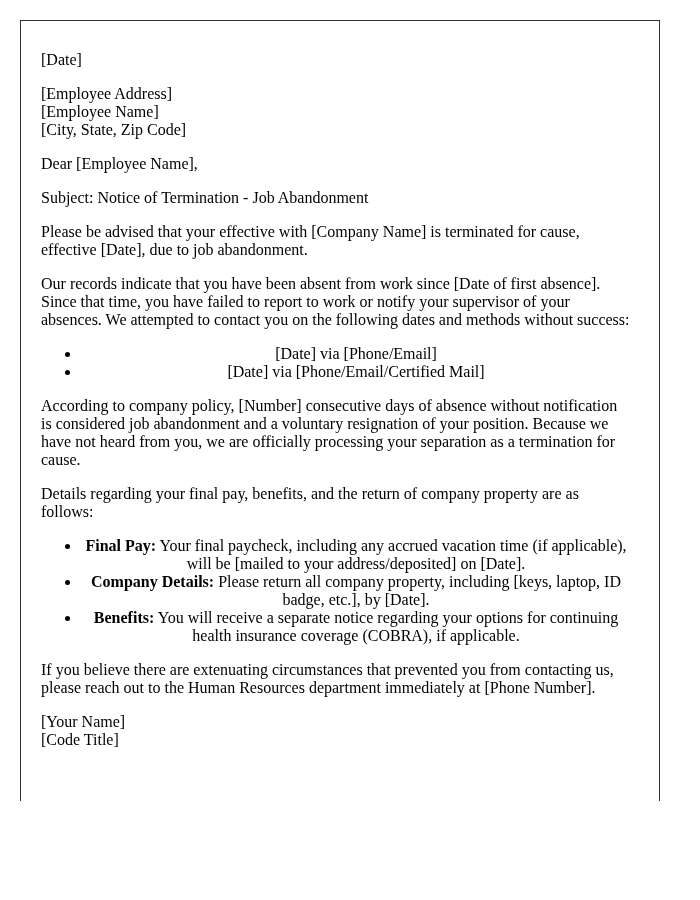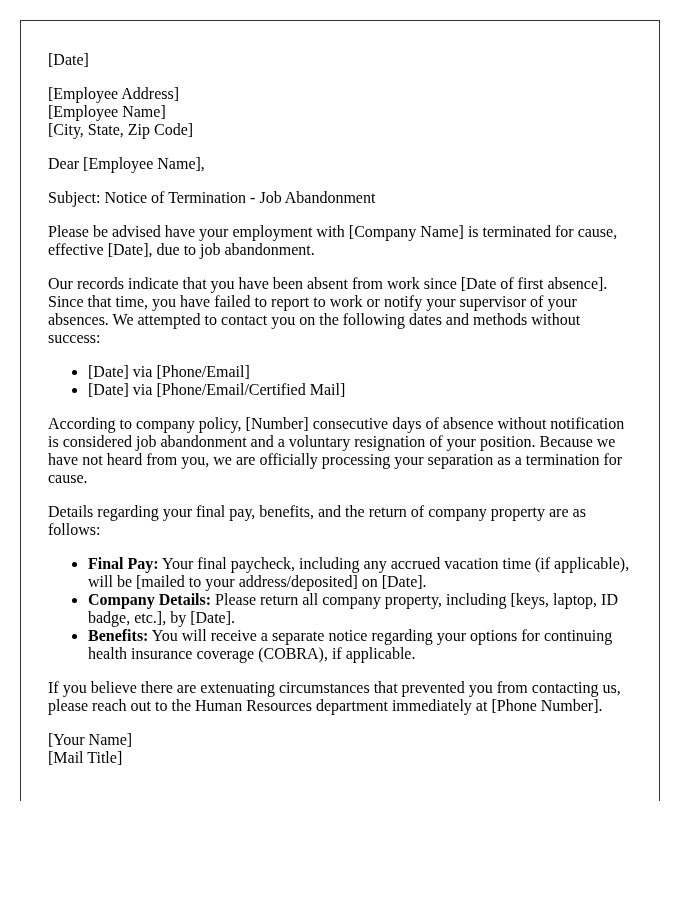--- a/index.html
+++ b/index.html
@@ -20,29 +20,30 @@
       position: absolute;
       left: 20px;
       top: 20px;
       width: 640px;
       height: 781px;
       border-top: 1px solid #333333;
       border-left: 1px solid #333333;
       border-right: 1px solid #333333;
       border-bottom: none;
       box-sizing: border-box;
-      padding: 30px 28px 0 27px;
+      padding: 30px 28px 0 20px;
       overflow: hidden;
     }
     p {
       margin: 0 0 16px 0;
     }
     ul {
       margin: 4px 0 16px 0;
       padding-left: 40px;
+      text-align: center;
     }
     li {
       margin: 0;
     }
     .address-line {
       display: block;
     }
     strong {
       font-weight: bold;
       font-family: Liberation Serif, serif;
@@ -58,21 +59,21 @@
   <p>
     <span class="address-line">[Employee Address]</span>
     <span class="address-line">[Employee Name]</span>
     <span class="address-line">[City, State, Zip Code]</span>
   </p>
 
   <p>Dear [Employee Name],</p>
 
   <p>Subject: Notice of Termination - Job Abandonment</p>
 
-  <p>Please be advised have your employment with [Company Name] is terminated for cause, effective [Date], due to job abandonment.</p>
+  <p>Please be advised that your effective with [Company Name] is terminated for cause, effective [Date], due to job abandonment.</p>
 
   <p>Our records indicate that you have been absent from work since [Date of first absence]. Since that time, you have failed to report to work or notify your supervisor of your absences. We attempted to contact you on the following dates and methods without success:</p>
 
   <ul>
     <li>[Date] via [Phone/Email]</li>
     <li>[Date] via [Phone/Email/Certified Mail]</li>
   </ul>
 
   <p>According to company policy, [Number] consecutive days of absence without notification is considered job abandonment and a voluntary resignation of your position. Because we have not heard from you, we are officially processing your separation as a termination for cause.</p>
 
@@ -82,16 +83,16 @@
     <li><strong>Final Pay:</strong><span> Your final paycheck, including any accrued vacation time (if applicable), will be [mailed to your address/deposited] on [Date].</span></li>
     <li><strong>Company Details:</strong><span> Please return all company property, including [keys, laptop, ID badge, etc.], by [Date].</span></li>
     <li><strong>Benefits:</strong><span> You will receive a separate notice regarding your options for continuing health insurance coverage (COBRA), if applicable.</span></li>
   </ul>
 
   <p>If you believe there are extenuating circumstances that prevented you from contacting us, please reach out to the Human Resources department immediately at [Phone Number].</p>
 
 
   <p>
     <span class="address-line">[Your Name]</span>
-    <span class="address-line">[Mail Title]</span>
+    <span class="address-line">[Code Title]</span>
   </p>
 
 </div>
 
 </body></html>

